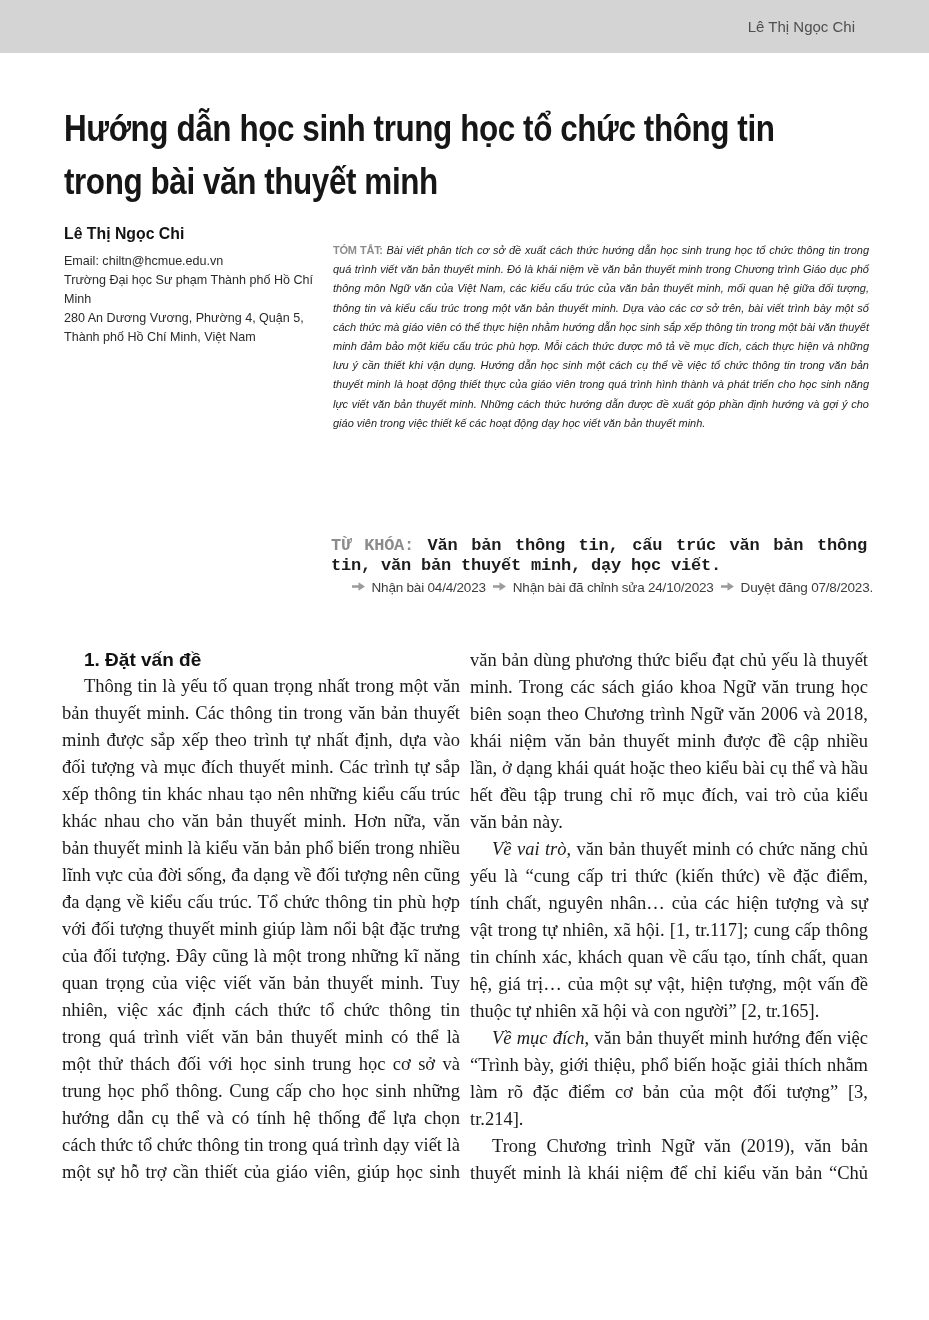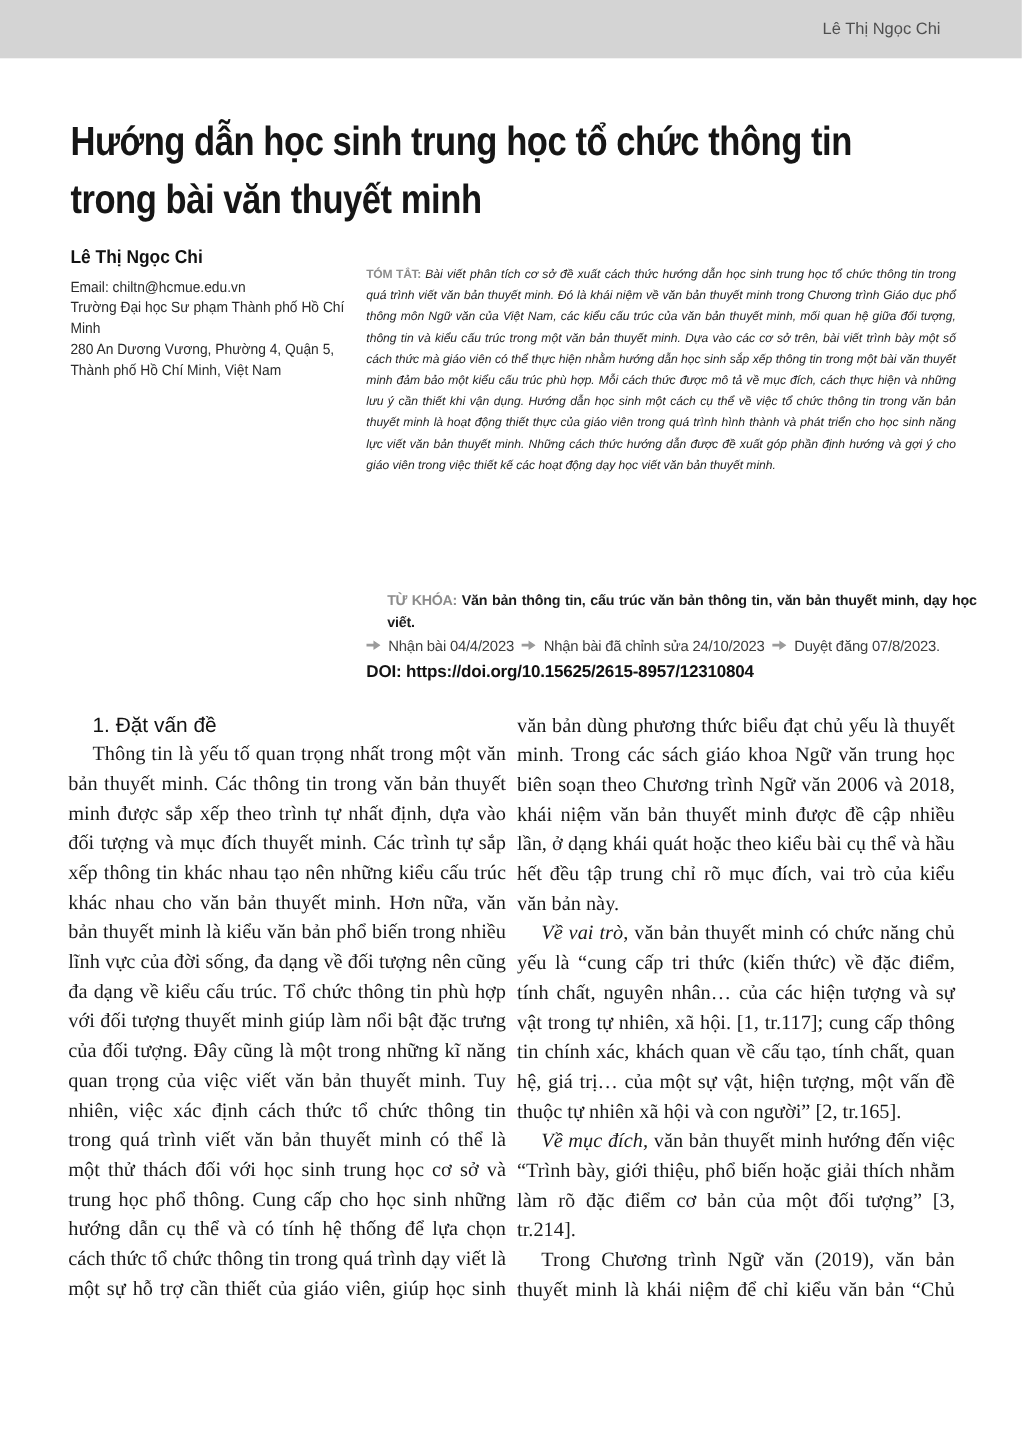--- a/index.html
+++ b/index.html
@@ -33,49 +33,49 @@
   .abstract-block{
     position:absolute;top:241px;left:333px;width:536px;
     font-family:"Liberation Sans",sans-serif;font-style:italic;
     font-size:11px;line-height:19.2px;color:#242424;text-align:justify;
   }
   .muted-label{
     font-style:normal;font-weight:bold;color:#8c8c8c;letter-spacing:-0.3px;
   }
   
   .keywords-block{
-    position:absolute;top:536px;left:352px;width:536px;
-    font-family:Liberation Sans, sans-serif;font-weight:bold;
-    font-size:13px;line-height:20px;color:#1c1c1c;text-align:justify;
+    position:absolute;top:536px;left:331px;width:536px;
+    font-family:Liberation Mono, monospace;font-weight:bold;
+    font-size:17px;line-height:20px;color:#1c1c1c;text-align:justify;
     letter-spacing:-0.2px;
   }
   
   .dates-row{
     position:absolute;top:580px;left:333px;width:540px;
     display:flex;align-items:center;gap:7px;
     font-family:"Liberation Sans",sans-serif;font-size:13.5px;color:#3d3d3d;
-    white-space:nowrap;letter-spacing:-0.2px;
+    white-space:nowrap;letter-spacing:-0.2px;justify-content:flex-end;
   }
   .arrow-ic{display:inline-block;flex:0 0 auto;}
   
   .doi-row{
     position:absolute;top:602px;left:333px;
     font-family:"Liberation Sans",sans-serif;font-weight:bold;
     font-size:15.5px;color:#131313;letter-spacing:-0.2px;
   }
   
   .columns{
     position:absolute;top:647px;left:62px;width:806px;
     display:flex;gap:10px;
   }
   .col{width:398px;font-size:18.5px;line-height:27px;text-align:justify;color:#1a1a1a;}
   .col p{margin:0;text-indent:22px;}
   .col p.noindent{text-indent:0;}
   .h-main{
-    font-family:"Liberation Sans",sans-serif;font-weight:normal;
+    font-family:"Liberation Sans",sans-serif;font-weight:bold;
     font-size:19px;line-height:26px;color:#111;margin:0;text-indent:22px;
   }
   .h-main.sec2{margin-top:12px;}
   .h-sub{
     font-family:"Liberation Sans",sans-serif;font-weight:bold;
     font-size:16.5px;line-height:22px;color:#8c8c8c;margin:2px 0 3px 0;
     text-indent:22px;letter-spacing:-0.2px;
   }
   .lead-it{font-style:italic;}
   
@@ -122,21 +122,20 @@
     <span class="arrow-ic"><svg width="13" height="11" viewBox="0 0 13 11">
           <path d="M0 4.2 H6.5 V1.2 L13 5.5 L6.5 9.8 V6.8 H0 Z" fill="#9b9b9b"></path>
         </svg></span>
     <span>Nhận bài đã chỉnh sửa 24/10/2023</span>
     <span class="arrow-ic"><svg width="13" height="11" viewBox="0 0 13 11">
           <path d="M0 4.2 H6.5 V1.2 L13 5.5 L6.5 9.8 V6.8 H0 Z" fill="#9b9b9b"></path>
         </svg></span>
     <span>Duyệt đăng 07/8/2023.</span>
   </div>
 
-  <div class="doi-row"><span>DOI:</span> <span>https://doi.org/10.15625/2615-8957/12310804</span></div>
 
   <div class="columns">
     <div class="col">
       <div class="h-main">1. Đặt vấn đề</div>
       <p>Thông tin là yếu tố quan trọng nhất trong một văn bản thuyết minh. Các thông tin trong văn bản thuyết minh được sắp xếp theo trình tự nhất định, dựa vào đối tượng và mục đích thuyết minh. Các trình tự sắp xếp thông tin khác nhau tạo nên những kiểu cấu trúc khác nhau cho văn bản thuyết minh. Hơn nữa, văn bản thuyết minh là kiểu văn bản phổ biến trong nhiều lĩnh vực của đời sống, đa dạng về đối tượng nên cũng đa dạng về kiểu cấu trúc. Tổ chức thông tin phù hợp với đối tượng thuyết minh giúp làm nổi bật đặc trưng của đối tượng. Đây cũng là một trong những kĩ năng quan trọng của việc viết văn bản thuyết minh. Tuy nhiên, việc xác định cách thức tổ chức thông tin trong quá trình viết văn bản thuyết minh có thể là một thử thách đối với học sinh trung học cơ sở và trung học phổ thông. Cung cấp cho học sinh những hướng dẫn cụ thể và có tính hệ thống để lựa chọn cách thức tổ chức thông tin trong quá trình dạy viết là một sự hỗ trợ cần thiết của giáo viên, giúp học sinh trung học nâng cao khả năng xây dựng văn bản thuyết minh phù hợp với đối tượng.</p>
       <div class="h-sub">2.1. Văn bản thuyết minh trong Chương trình Ngữ văn của Việt Nam</div>
 
     </div>
     <div class="col">
       <p class="noindent">văn bản dùng phương thức biểu đạt chủ yếu là thuyết minh. Trong các sách giáo khoa Ngữ văn trung học biên soạn theo Chương trình Ngữ văn 2006 và 2018, khái niệm văn bản thuyết minh được đề cập nhiều lần, ở dạng khái quát hoặc theo kiểu bài cụ thể và hầu hết đều tập trung chỉ rõ mục đích, vai trò của kiểu văn bản này.</p>

